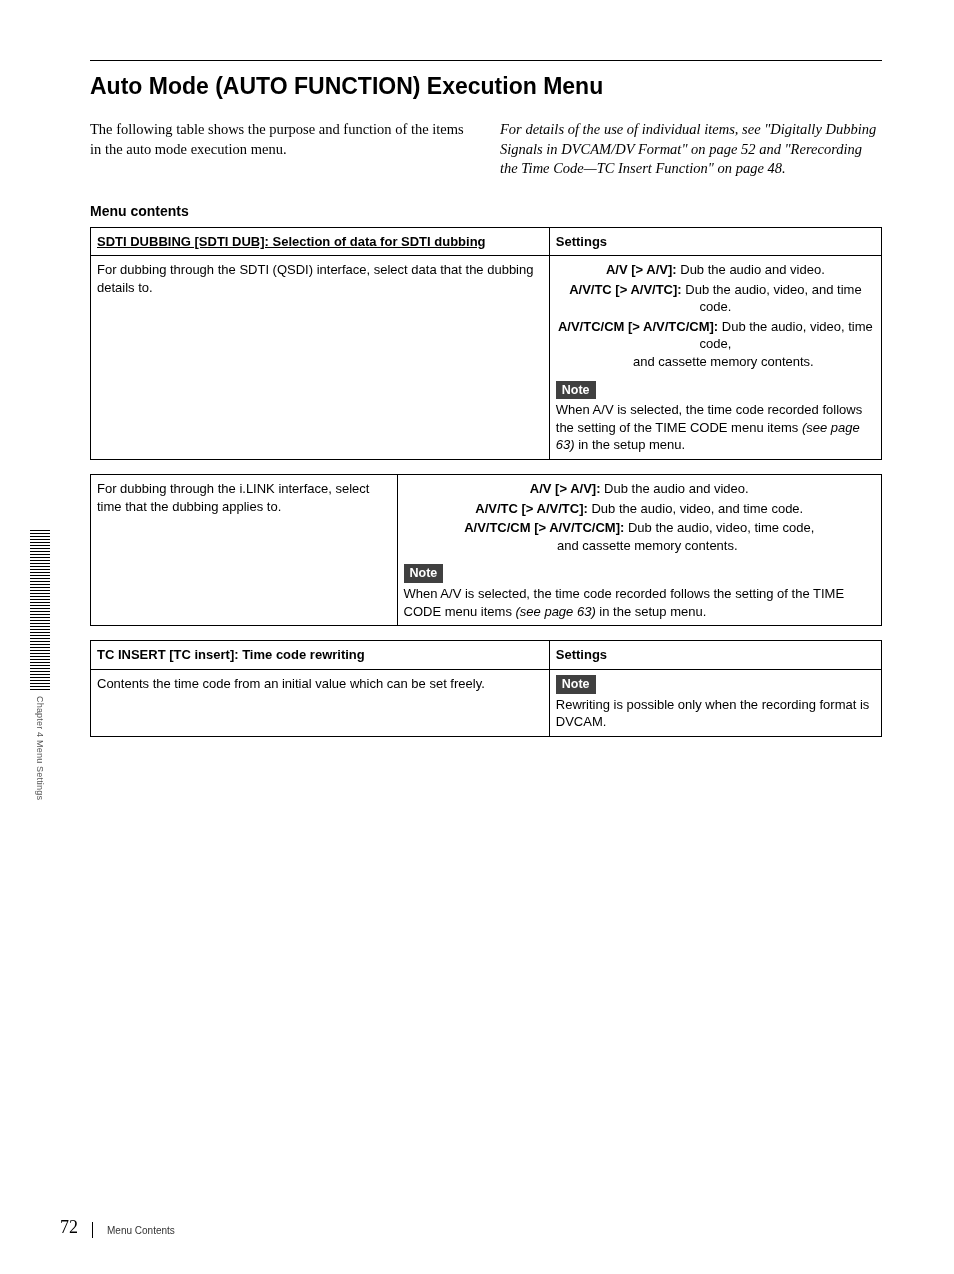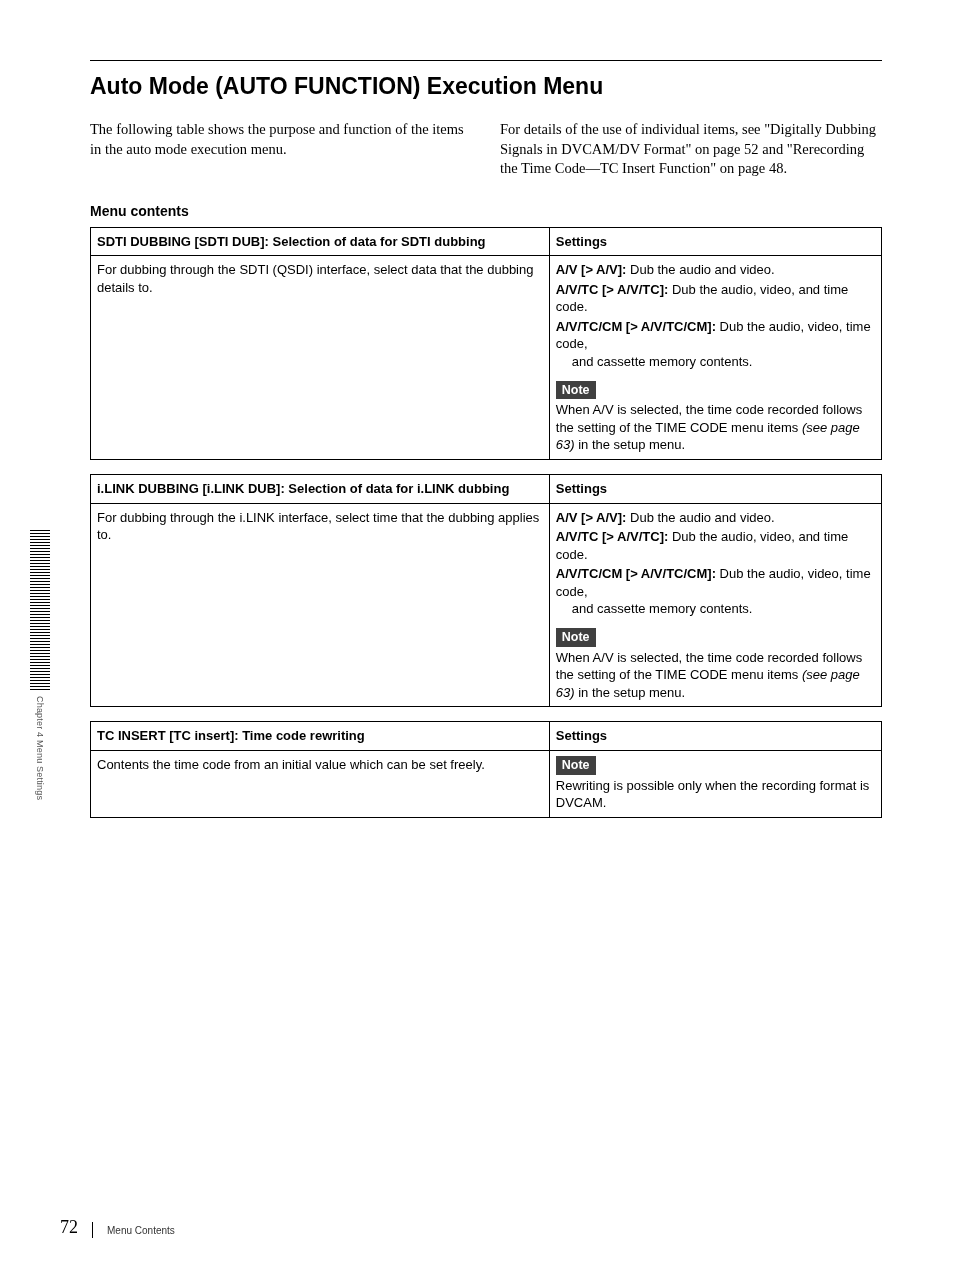--- a/index.html
+++ b/index.html
@@ -24,21 +24,21 @@
     .intro-wrap {
       display: flex;
       gap: 28px;
       margin-bottom: 24px;
     }
     .intro-col {
       flex: 1;
       font-size: 14.5px;
       line-height: 1.35;
     }
-    .intro-italic { }
+    .intro-italic { font-style: italic; }
     .menu-contents-heading {
       font-family: Arial, Helvetica, sans-serif;
       font-weight: bold;
       font-size: 14px;
       margin-bottom: 8px;
     }
     table.setting-table {
       width: 100%;
       border-collapse: collapse;
       font-family: Arial, Helvetica, sans-serif;
@@ -58,21 +58,21 @@
     .note-box {
       display: inline-block;
       background: #404040;
       color: #fff;
       padding: 1px 6px;
       font-weight: bold;
       font-size: 12.5px;
       margin-top: 8px;
       margin-bottom: 2px;
     }
-    .setting-block { margin-bottom: 2px; }
+    .setting-block { margin-bottom: 2px; text-align: center; }
     .italic { font-style: italic; }
     .side-marker {
       position: absolute;
       left: 30px;
       top: 530px;
       display: flex;
       flex-direction: column;
       align-items: center;
     }
     .side-rule {
@@ -127,42 +127,38 @@
 <div class="intro-wrap">
   <div class="intro-col">The following table shows the purpose and function of the items in the auto mode execution menu.</div>
   <div class="intro-col intro-italic">For details of the use of individual items, see "Digitally Dubbing Signals in DVCAM/DV Format" on page 52 and "Rerecording the Time Code—TC Insert Function" on page 48.</div>
 </div>
 
 <div class="menu-contents-heading">Menu contents</div>
 
 <table class="setting-table">
   <tbody>
       <tr>
-    <th style="width:58%;">SDTI DUBBING [SDTI DUB]: Selection of data for SDTI dubbing</th>
+    <th style="width:58%;text-decoration:underline;">SDTI DUBBING [SDTI DUB]: Selection of data for SDTI dubbing</th>
     <th>Settings</th>
   </tr>
   <tr>
     <td>For dubbing through the SDTI (QSDI) interface, select data that the dubbing details to.</td>
     <td>
       <div class="setting-block"><span class="bold">A/V [&gt; A/V]:</span><span> Dub the audio and video.</span></div>
       <div class="setting-block"><span class="bold">A/V/TC [&gt; A/V/TC]:</span><span> Dub the audio, video, and time code.</span></div>
       <div class="setting-block"><span class="bold">A/V/TC/CM [&gt; A/V/TC/CM]:</span><span> Dub the audio, video, time code,</span><span class="indent">and cassette memory contents.</span></div>
       <div class="note-box">Note</div>
       <div><span>When A/V is selected, the time code recorded follows the setting of the TIME CODE menu items </span><span class="italic">(see page 63)</span><span> in the setup menu.</span></div>
     </td>
   </tr>
 </tbody>
   </table>
 
 <table class="setting-table">
   <tbody>
-      <tr>
-    <th style="width:58%;">i.LINK DUBBING [i.LINK DUB]: Selection of data for i.LINK dubbing</th>
-    <th>Settings</th>
-  </tr>
   <tr>
     <td>For dubbing through the i.LINK interface, select time that the dubbing applies to.</td>
     <td>
       <div class="setting-block"><span class="bold">A/V [&gt; A/V]:</span><span> Dub the audio and video.</span></div>
       <div class="setting-block"><span class="bold">A/V/TC [&gt; A/V/TC]:</span><span> Dub the audio, video, and time code.</span></div>
       <div class="setting-block"><span class="bold">A/V/TC/CM [&gt; A/V/TC/CM]:</span><span> Dub the audio, video, time code,</span><span class="indent">and cassette memory contents.</span></div>
       <div class="note-box">Note</div>
       <div><span>When A/V is selected, the time code recorded follows the setting of the TIME CODE menu items </span><span class="italic">(see page 63)</span><span> in the setup menu.</span></div>
     </td>
   </tr>

